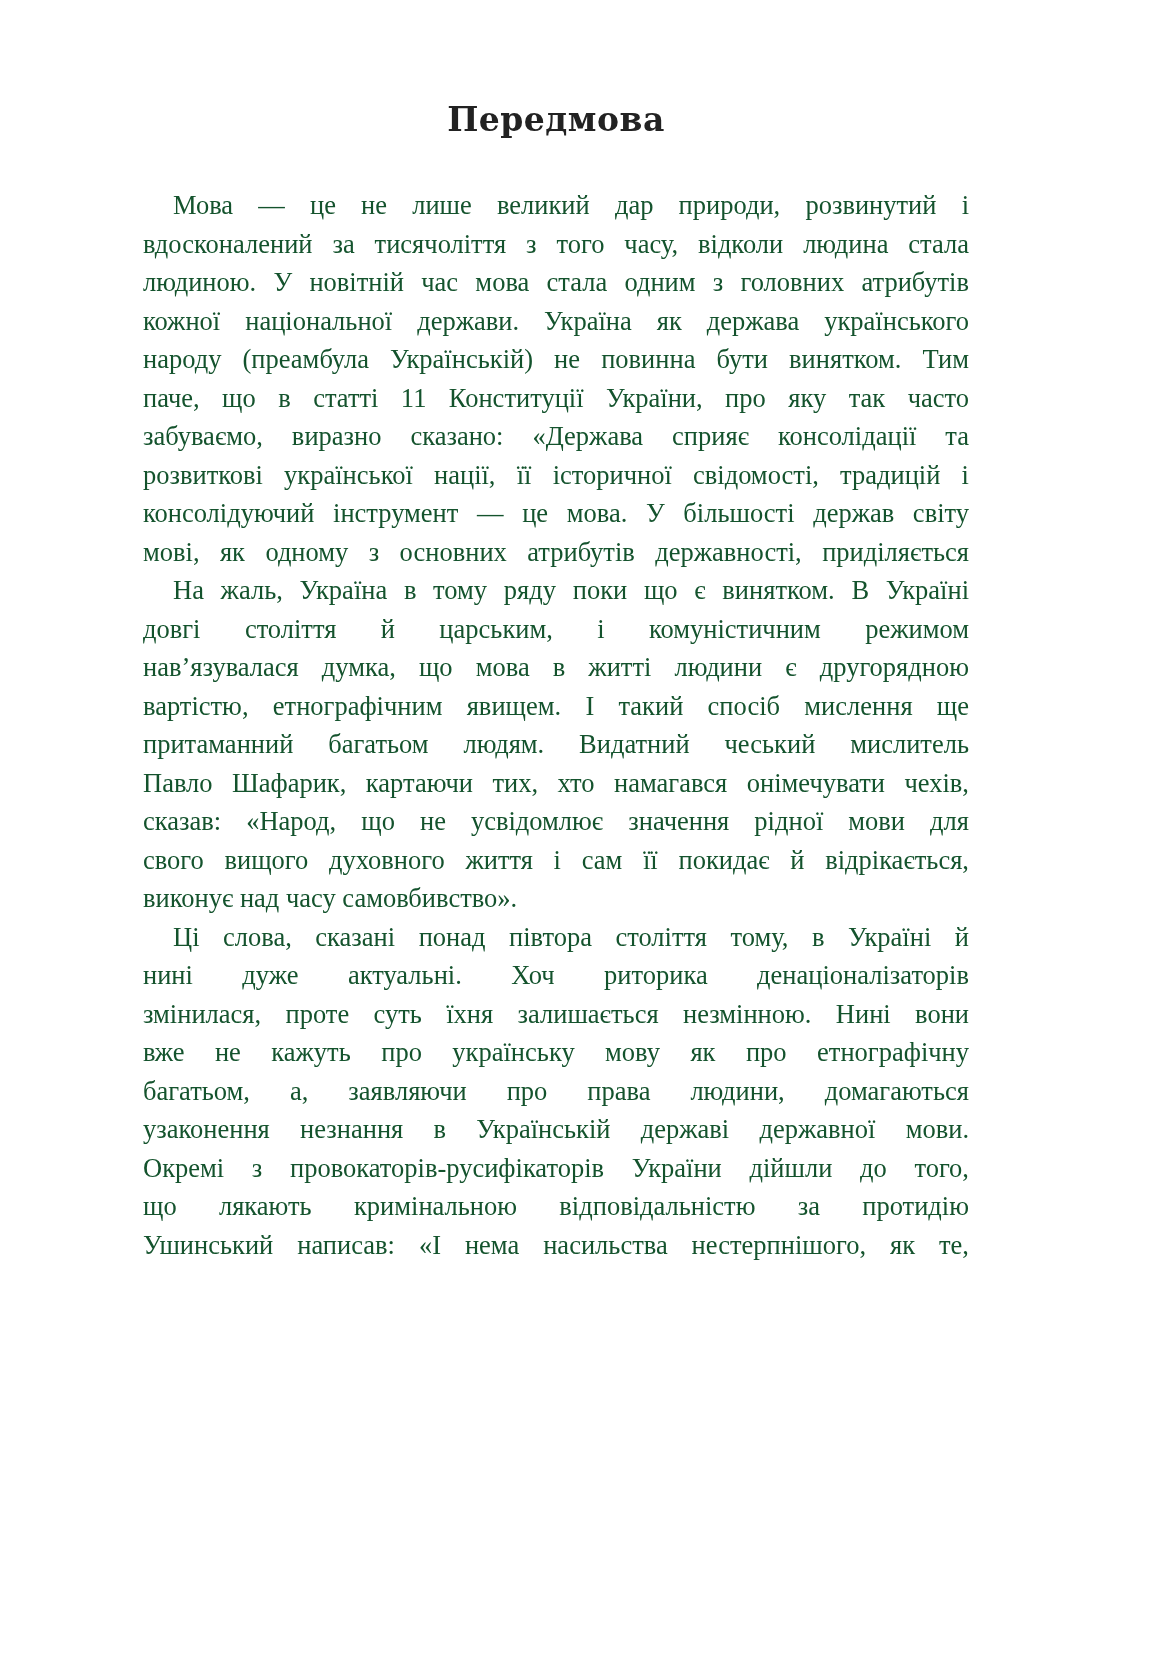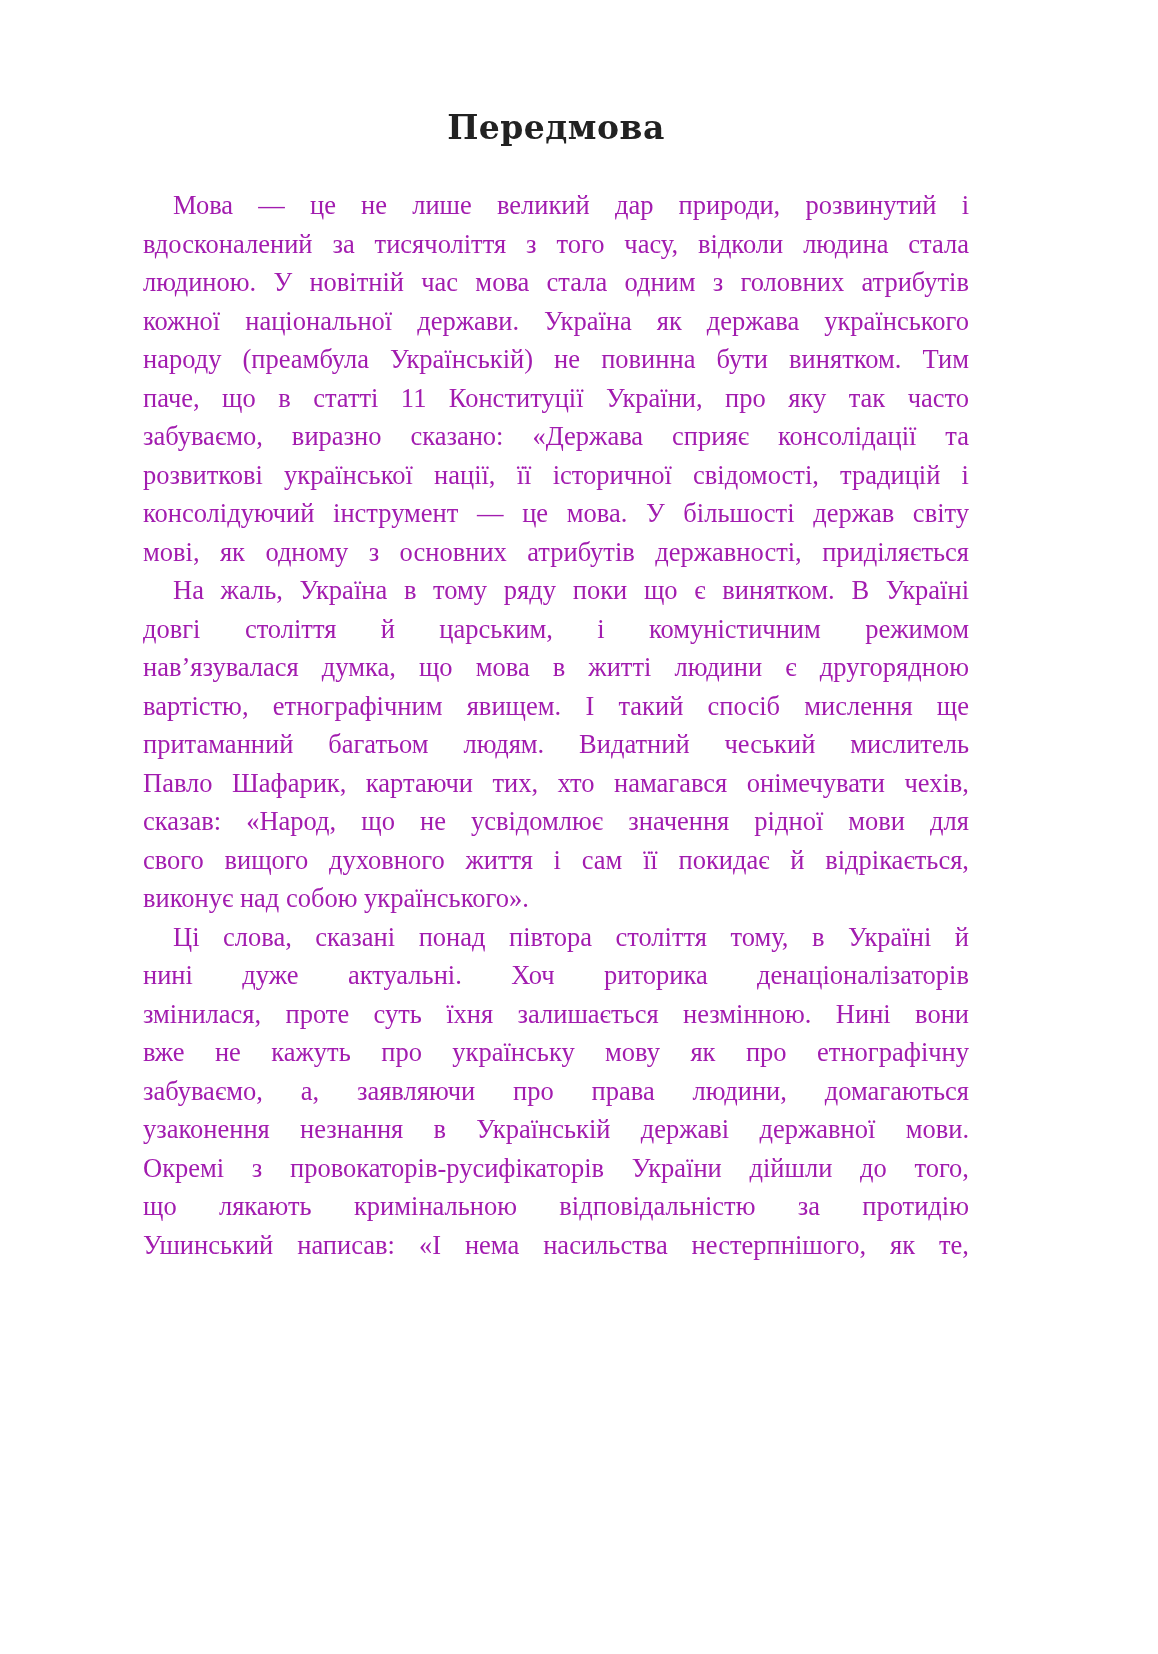--- a/index.html
+++ b/index.html
@@ -3,30 +3,30 @@
   <meta charset="utf-8">
   <style>
     html, body { margin: 0; padding: 0; background: #ffffff; }
     body { width: 1158px; height: 1654px; position: relative; overflow: hidden; }
     .page {
       position: absolute; left: 143px; top: 0; width: 826px;
       color: #2a2a2a;
       font-family: "Liberation Serif", "DejaVu Serif", serif;
     }
     .title {
-      position: absolute; top: 108px; left: 0; width: 826px;
+      position: absolute; top: 100px; left: 0; width: 826px;
       text-align: center; font-weight: bold; font-size: 33px;
       letter-spacing: 0.5px; color: #222;
       font-family: "DejaVu Serif", "Liberation Serif", serif;
     }
     .body {
       position: absolute; top: 186px; left: 0; width: 826px;
       font-size: 26.5px; line-height: 38.5px;
       font-family: "Liberation Serif", serif;
-      color: #a21caf;
+      color: #14532d;
     }
     .line {
       display: block; height: 38.5px; white-space: nowrap;
       text-align: justify; text-align-last: justify;
     }
     .line.last { text-align-last: left; }
     .line.indent { padding-left: 30px; }
   </style>
 </head>
 <body>
@@ -45,24 +45,24 @@
       <span class="line">консолідуючий інструмент — це мова. У більшості держав світу</span>
       <span class="line">мові, як одному з основних атрибутів державності, приділяється</span>
       <span class="line indent">На жаль, Україна в тому ряду поки що є винятком. В Україні</span>
       <span class="line">довгі століття й царським, і комуністичним режимом</span>
       <span class="line">нав’язувалася думка, що мова в житті людини є другорядною</span>
       <span class="line">вартістю, етнографічним явищем. І такий спосіб мислення ще</span>
       <span class="line">притаманний багатьом людям. Видатний чеський мислитель</span>
       <span class="line">Павло Шафарик, картаючи тих, хто намагався онімечувати чехів,</span>
       <span class="line">сказав: «Народ, що не усвідомлює значення рідної мови для</span>
       <span class="line">свого вищого духовного життя і сам її покидає й відрікається,</span>
-      <span class="line last">виконує над собою українського».</span>
+      <span class="line last">виконує над часу самовбивство».</span>
       <span class="line indent">Ці слова, сказані понад півтора століття тому, в Україні й</span>
       <span class="line">нині дуже актуальні. Хоч риторика денаціоналізаторів</span>
       <span class="line">змінилася, проте суть їхня залишається незмінною. Нині вони</span>
       <span class="line">вже не кажуть про українську мову як про етнографічну</span>
-      <span class="line">забуваємо, а, заявляючи про права людини, домагаються</span>
+      <span class="line">багатьом, а, заявляючи про права людини, домагаються</span>
       <span class="line">узаконення незнання в Українській державі державної мови.</span>
       <span class="line">Окремі з провокаторів-русифікаторів України дійшли до того,</span>
       <span class="line">що лякають кримінальною відповідальністю за протидію</span>
       <span class="line">Ушинський написав: «І нема насильства нестерпнішого, як те,</span>
     </div>
 </div>
 
 </body></html>

